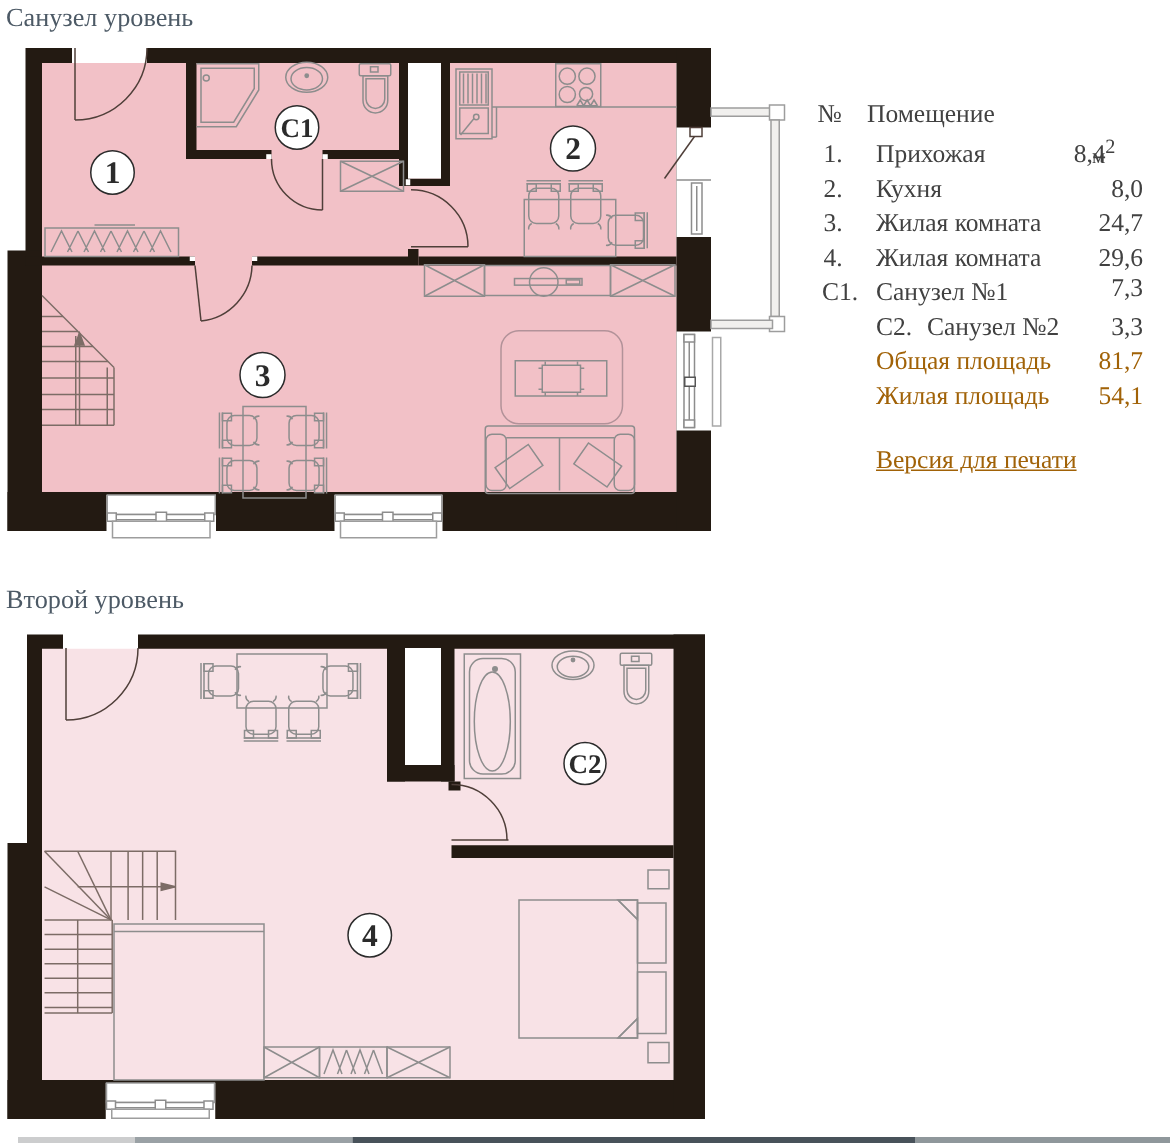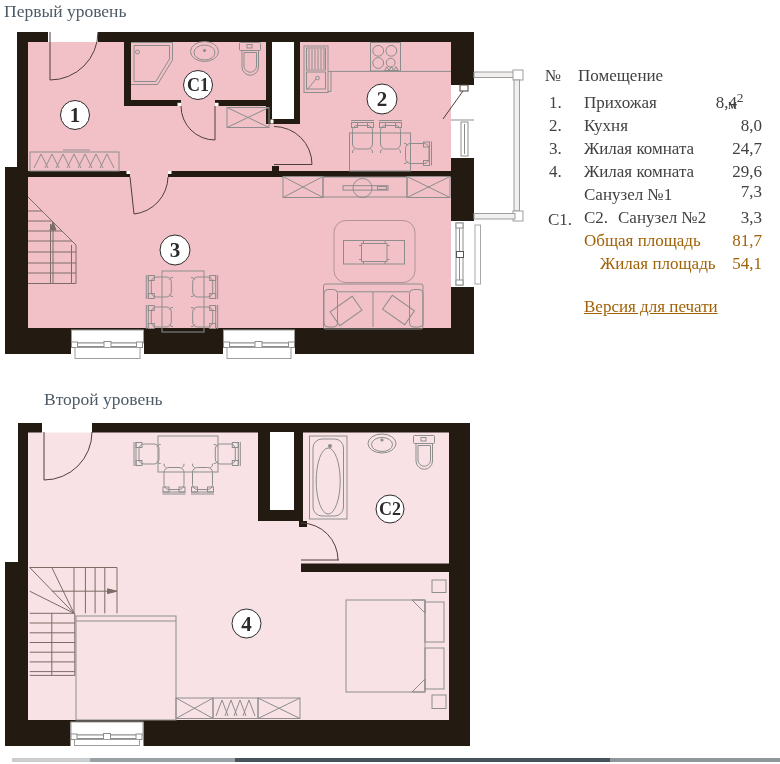--- a/index.html
+++ b/index.html
@@ -6,23 +6,23 @@
 body{width:780px;height:764px;position:relative;font-family:"Liberation Serif",serif;}
 .title{position:absolute;color:#4d5a66;font-size:17.5px;white-space:nowrap;}
 .tbl{position:absolute;color:#414141;font-size:17px;white-space:nowrap;}
 .num{position:absolute;text-align:right;width:40px;color:#414141;font-size:17px;}
 .blue{color:#a16207;}
 svg{position:absolute;left:0;top:0;}
 </style>
 </head>
 <body>
 
-<div class="title" style="left:4px;top:0.5px;">Первый уровень</div>
-
-<div class="title" style="left:4px;top:389px;margin-left:40px;">Второй уровень</div>
+<div class="title" style="left:4px;top:0.5px;">Санузел уровень</div>
+
+<div class="title" style="left:4px;top:389px;">Второй уровень</div>
 
 <svg width="780" height="764" viewBox="0 0 780 764">
 
 <g id="floor1">
 
 <rect x="28" y="42" width="423" height="287" fill="#f2c1c7"></rect>
 
 <g fill="#231a12">
 <rect x="17" y="32" width="31" height="10"></rect>
 <rect x="98" y="32" width="376" height="10"></rect>
@@ -520,24 +520,24 @@
 <div class="num" style="left:697px;top:93px;">8,4</div>
 <div class="tbl" style="left:549px;top:116px;">2.</div>
 <div class="tbl" style="left:584px;top:116px;">Кухня</div>
 <div class="num" style="left:722px;top:116px;">8,0</div>
 <div class="tbl" style="left:549px;top:139px;">3.</div>
 <div class="tbl" style="left:584px;top:139px;">Жилая комната</div>
 <div class="num" style="left:722px;top:139px;">24,7</div>
 <div class="tbl" style="left:549px;top:162px;">4.</div>
 <div class="tbl" style="left:584px;top:162px;">Жилая комната</div>
 <div class="num" style="left:722px;top:162px;">29,6</div>
-<div class="tbl" style="left:548px;top:185px;margin-top:25px;">С1.</div>
+<div class="tbl" style="left:548px;top:185px;">С1.</div>
 <div class="tbl" style="left:584px;top:185px;">Санузел №1</div>
 <div class="num" style="left:722px;top:182px;">7,3</div>
 <div class="tbl" style="left:548px;top:208px;margin-left:36px;">С2.</div>
 <div class="tbl" style="left:618px;top:208px;text-align:center;">Санузел №2</div>
 <div class="num" style="left:722px;top:208px;">3,3</div>
 <div class="tbl blue" style="left:584px;top:231px;">Общая площадь</div>
 <div class="num blue" style="left:722px;top:231px;">81,7</div>
-<div class="tbl blue" style="left:584px;top:254px;margin-left:16px;">Жилая площадь</div>
+<div class="tbl blue" style="left:584px;top:254px;">Жилая площадь</div>
 <div class="num blue" style="left:722px;top:254px;">54,1</div>
 
 <div class="tbl blue" style="left:584px;top:297px;text-decoration:underline;">Версия для печати</div>
 
 </body></html>

